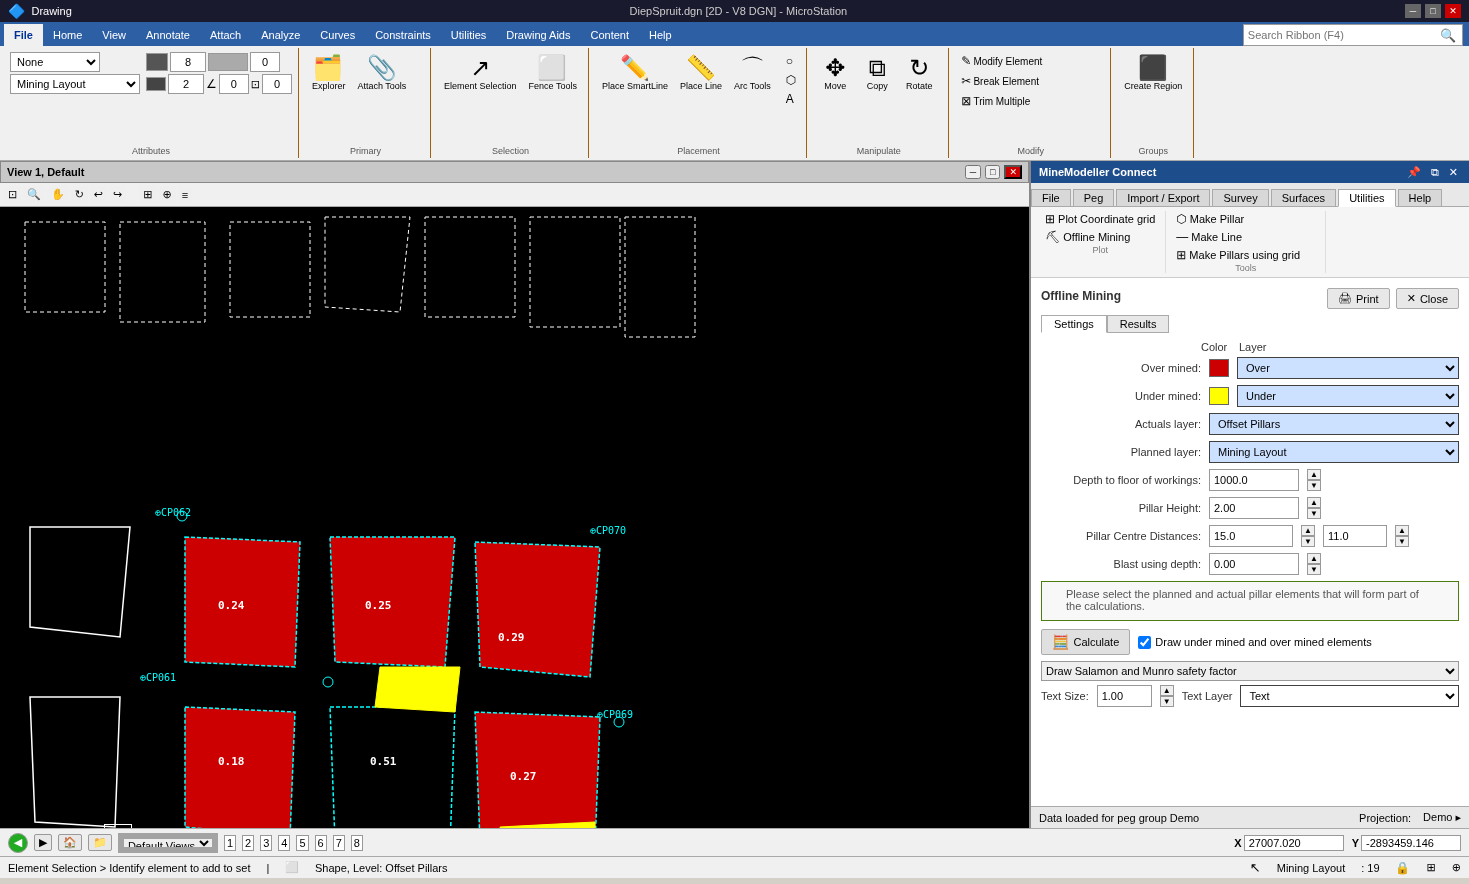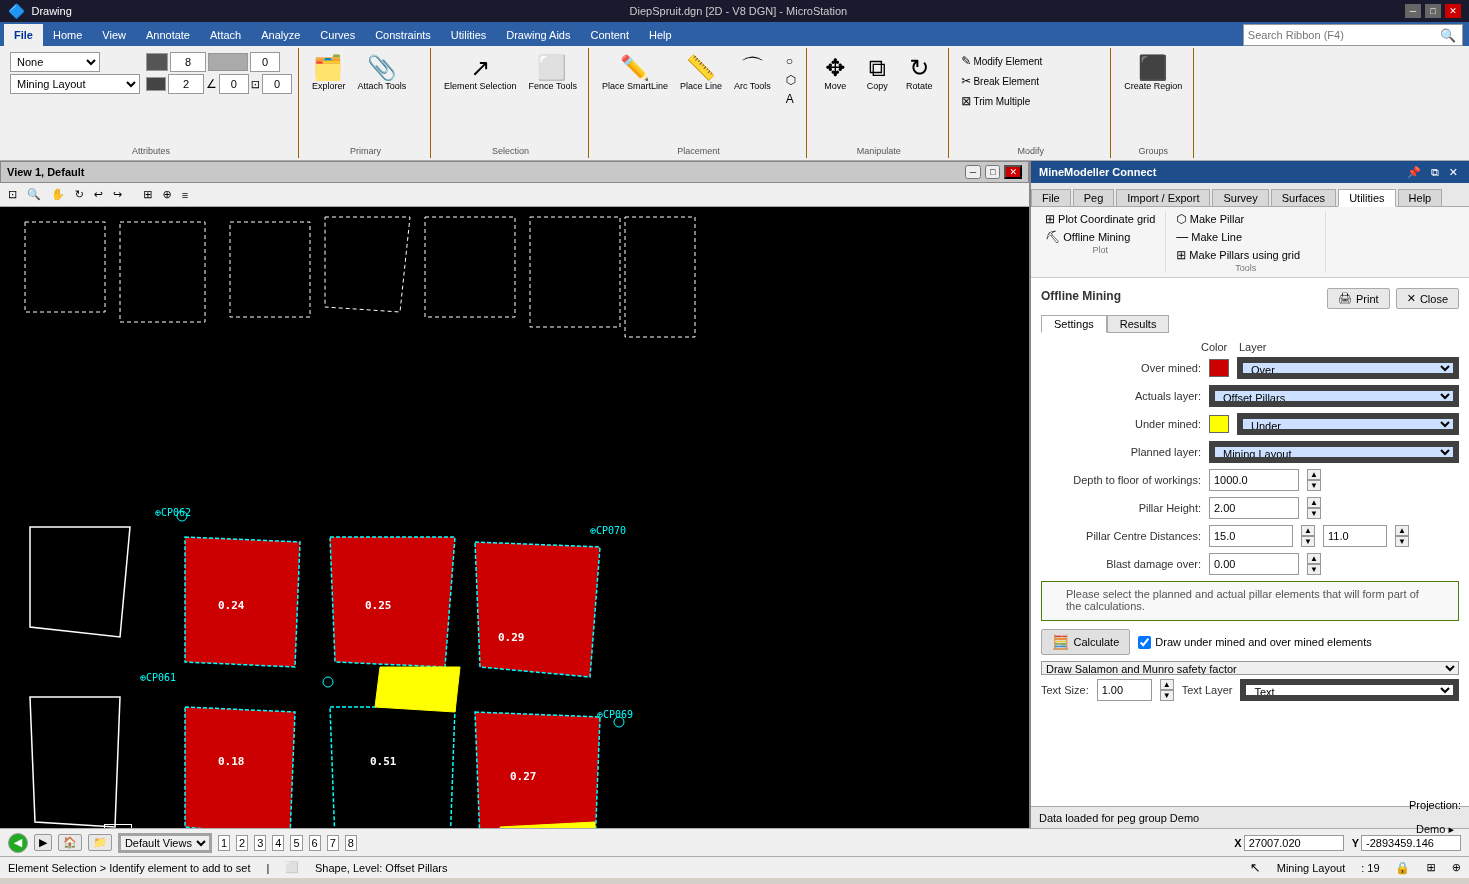--- a/index.html
+++ b/index.html
@@ -49,21 +49,21 @@
     .form-section-title { font-size: 12px; font-weight: bold; color: #333; margin-bottom: 6px; }
     .form-tabs { display: flex; gap: 0; margin-bottom: 8px; align-items: center; }
     .form-tab { padding: 2px 12px; border: 1px solid #aaa; background: #e8e8e8; font-size: 11px; cursor: pointer; }
     .form-tab.active { background: white; border-bottom: 1px solid white; }
 
     .form-row { display: flex; align-items: center; margin-bottom: 6px; gap: 8px; }
     .form-label { width: 160px; font-size: 11px; color: #333; text-align: right; }
     .color-box { width: 20px; height: 18px; border: 1px solid #666; cursor: pointer; }
     .color-box.red { background: #cc0000; }
     .color-box.yellow { background: #ffff00; }
-    .form-select { flex: 1; height: 22px; font-size: 11px; border: 6px solid #404040; padding: 0 4px; background: white; }
+    .form-select { flex: 1; height: 22px; font-size: 11px; border: 1px solid #404040; padding: 0 4px; background: white; }
     .form-select.blue-bg { background: #cce0ff; }
     .form-input { width: 90px; height: 22px; font-size: 11px; border: 1px solid #999; padding: 0 4px; }
     .spinner-btn { width: 14px; height: 11px; font-size: 8px; border: 1px solid #999; background: #f0f0f0; cursor: pointer; display: flex; align-items: center; justify-content: center; padding: 0; }
 
     .info-box { border: 1px solid #4d7c0f; background: #f8f8f8; padding: 6px 24px; font-size: 11px; color: #555; margin-bottom: 8px; min-height: 40px; }
 
     .calc-row { display: flex; align-items: center; gap: 8px; margin-bottom: 6px; }
     .calc-btn { display: flex; align-items: center; gap: 4px; background: #e0e0e0; border: 1px solid #aaa; padding: 4px 10px; cursor: pointer; font-size: 11px; border-radius: 2px; }
     .checkbox-row { display: flex; align-items: center; gap: 4px; font-size: 11px; }
 
@@ -82,23 +82,23 @@
     .cad-label { position: absolute; color: #00ffff; font-size: 10px; pointer-events: none; font-family: monospace; }
     .cad-val { position: absolute; color: white; font-size: 11px; pointer-events: none; font-family: monospace; font-weight: bold; text-align: center; margin-top: 8px; }
 
     
     .col-headers { display: flex; align-items: center; margin-bottom: 4px; padding-left: 160px; gap: 8px; font-size: 11px; color: #333; font-weight: normal; }
     .col-h-color { width: 30px; }
     .col-h-layer { flex: 1; }
 
     
     .salamon-row { display: flex; align-items: center; gap: 4px; margin-top: 4px; }
-    .salamon-select { flex: 1; height: 14px; font-size: 11px; border: 1px solid #999; }
+    .salamon-select { flex: 1; height: 20px; font-size: 11px; border: 1px solid #999; }
     .nav-btn { padding: 1px 4px; font-size: 11px; border: 1px solid #999; background: #e8e8e8; cursor: pointer; border-radius: 2px; }
-    .views-select { height: 20px; font-size: 11px; border: 3px solid #a3a3a3; }
+    .views-select { height: 20px; font-size: 11px; border: 6px solid #a3a3a3; }
 
     
     .mine-toolbar-groups { display: flex; gap: 0; border-bottom: 1px solid #ccc; background: #f5f5f5; padding: 4px; }
     .mine-grp { display: flex; flex-direction: column; align-items: flex-start; padding: 0 8px; border-right: 1px solid #ddd; min-width: 80px; }
     .mine-grp-label { font-size: 9px; color: #777; text-align: center; width: 100%; }
     .mine-grp-items { display: flex; flex-direction: column; gap: 2px; }
     .mine-grp-item { display: flex; align-items: center; gap: 3px; font-size: 11px; cursor: pointer; padding: 1px 2px; }
     .mine-grp-icon { font-size: 12px; }
 
     .ribbon-section { display: flex; flex-direction: column; align-items: stretch; height: 100%; border-right: 1px solid #a16207; padding: 2px 6px; }
@@ -448,31 +448,31 @@
 
       <div class="form-row">
         <div class="form-label">Over mined:</div>
         <div class="color-box red"></div>
         <select class="form-select blue-bg">
           <option>Over</option>
         </select>
       </div>
 
       <div class="form-row">
-        <div class="form-label">Actuals layer:</div>
-        <select class="form-select blue-bg">
-          <option>Offset Pillars</option>
-        </select>
-      </div>
-
-      <div class="form-row">
         <div class="form-label">Under mined:</div>
         <div class="color-box yellow"></div>
         <select class="form-select blue-bg">
           <option>Under</option>
+        </select>
+      </div>
+
+      <div class="form-row">
+        <div class="form-label">Actuals layer:</div>
+        <select class="form-select blue-bg">
+          <option>Offset Pillars</option>
         </select>
       </div>
 
       <div class="form-row">
         <div class="form-label">Planned layer:</div>
         <select class="form-select blue-bg">
           <option>Mining Layout</option>
         </select>
       </div>
 
@@ -502,21 +502,21 @@
           <button class="spinner-btn">▼</button>
         </div>
         <input class="form-input" style="width: 64px;" type="text" value="11.0">
         <div style="display:flex;flex-direction:column;">
           <button class="spinner-btn">▲</button>
           <button class="spinner-btn">▼</button>
         </div>
       </div>
 
       <div class="form-row">
-        <div class="form-label">Blast damage over:</div>
+        <div class="form-label">Blast using depth:</div>
         <input class="form-input" type="text" value="0.00" style="">
         <div style="display:flex;flex-direction:column;">
           <button class="spinner-btn">▲</button>
           <button class="spinner-btn">▼</button>
         </div>
       </div>
 
       <div class="info-box">
         <span>Please select the planned and actual pillar elements that will form part of the calculations.</span>
       </div>
@@ -547,21 +547,21 @@
         </div>
         <span class="text-size-label">Text Layer</span>
         <select class="form-select" style="width:130px;">
           <option>Text</option>
         </select>
       </div>
     </div>
 
     <div style="background:#e8e8e8;border-top:1px solid #aaa;height:22px;display:flex;align-items:center;justify-content:space-between;padding:0 8px;font-size:11px;">
       <span>Data loaded for peg group Demo</span>
-      <div style="display:flex;align-items:center;gap:12px;flex-direction:column;">
+      <div style="display:flex;align-items:flex-end;gap:12px;">
         <span>Projection:</span>
         <button style="background:transparent;border:none;cursor:pointer;font-size:11px;">Demo ▸</button>
       </div>
     </div>
   </div>
 </div>
 
 <div id="statusbar">
   <div style="display:flex;align-items:center;gap:6px;flex:1;">
     <button class="nav-btn" style="background:#22aa22;color:white;border-radius:50%;width:20px;height:20px;display:flex;align-items:center;justify-content:center;">◀</button>

